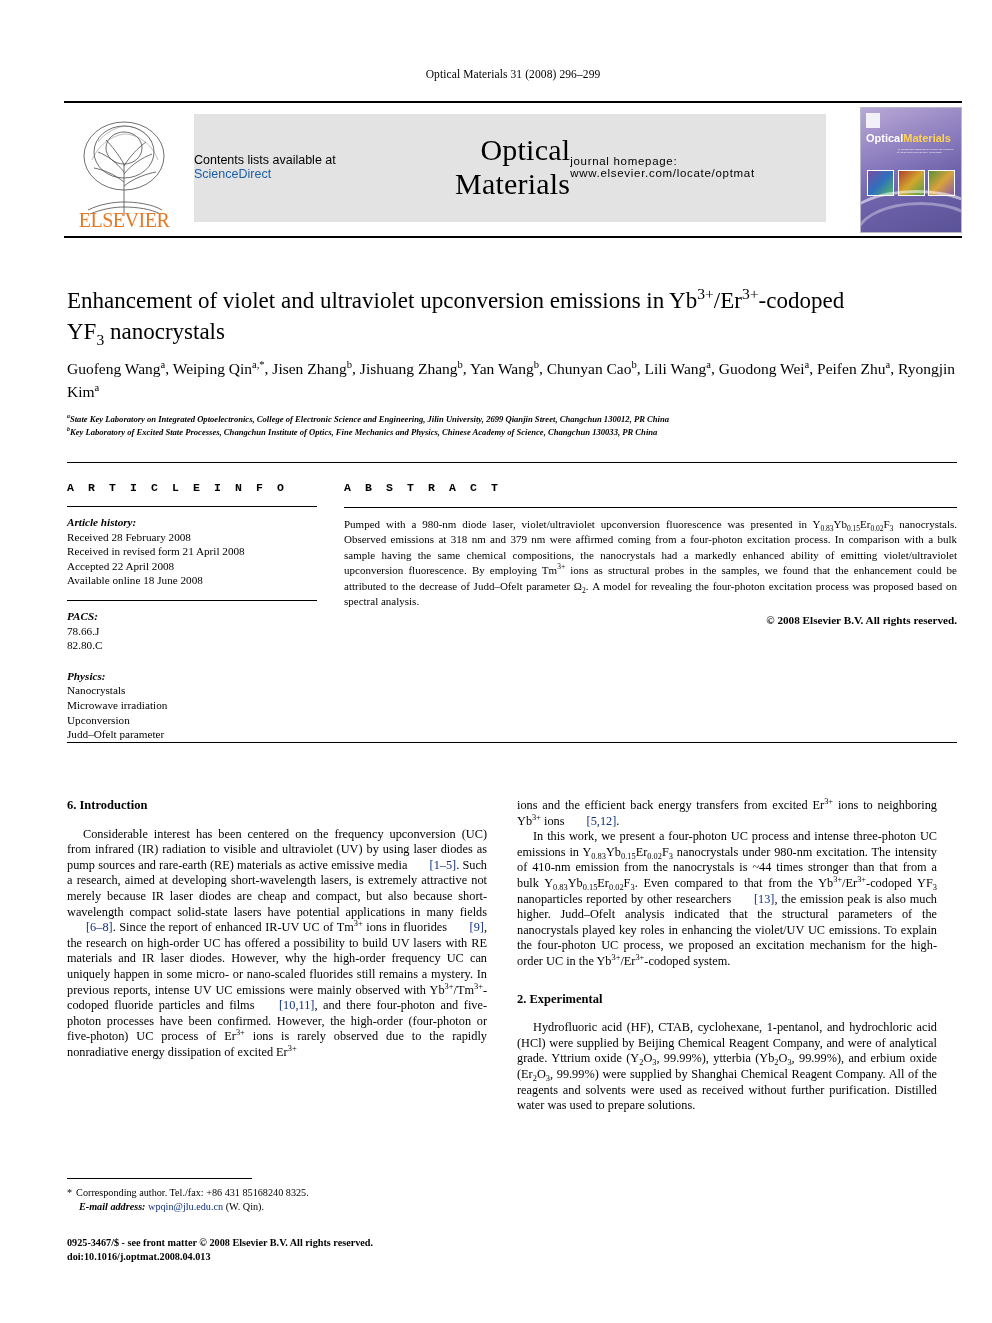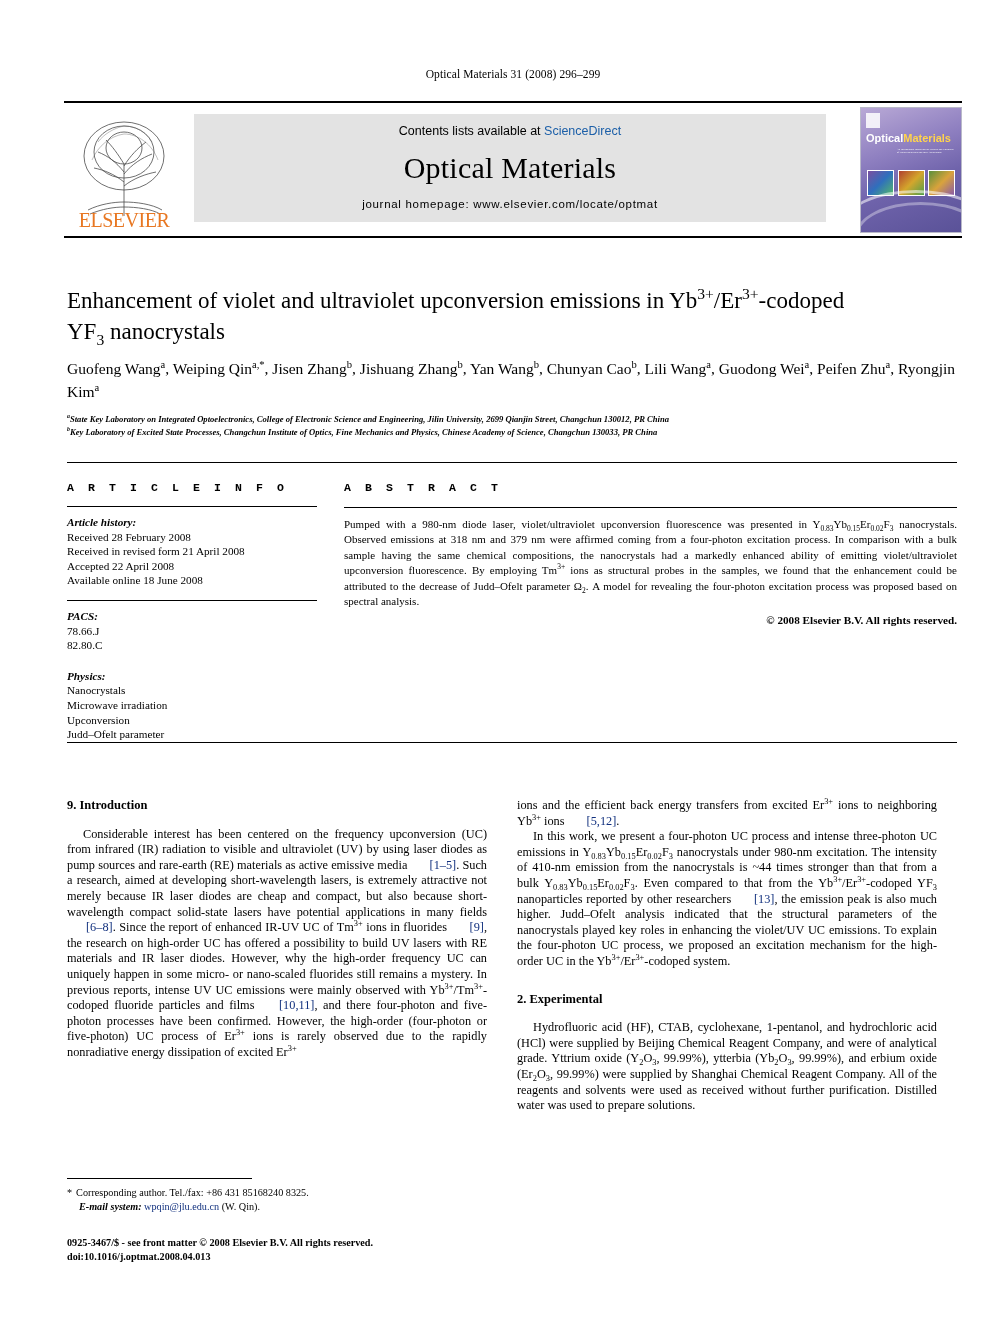--- a/index.html
+++ b/index.html
@@ -67,21 +67,21 @@
     font-size: 20px;
     letter-spacing: -0.5px;
     color: #e87722;
   }
   .contents-box {
     position: absolute;
     left: 130px; top: 13px;
     width: 632px; height: 108px;
     background: #e3e3e3;
     display: flex;
-    flex-direction: column;
+    flex-direction: row;
     align-items: center;
     justify-content: space-between;
     padding: 10px 0 12px 0;
     box-sizing: border-box;
   }
   .contents-line {
     font-size: 12.5px;
     font-family: "Liberation Sans", sans-serif;
   }
   .sciencedirect {
@@ -420,21 +420,21 @@
     <div class="hr-thin abs"></div>
     <div class="abstract-text">
       Pumped with a 980-nm diode laser, violet/ultraviolet upconversion fluorescence was presented in Y<sub>0.83</sub>Yb<sub>0.15</sub>Er<sub>0.02</sub>F<sub>3</sub> nanocrystals. Observed emissions at 318&nbsp;nm and 379&nbsp;nm were affirmed coming from a four-photon excitation process. In comparison with a bulk sample having the same chemical compositions, the nanocrystals had a markedly enhanced ability of emitting violet/ultraviolet upconversion fluorescence. By employing Tm<sup>3+</sup> ions as structural probes in the samples, we found that the enhancement could be attributed to the decrease of Judd–Ofelt parameter Ω<sub>2</sub>. A model for revealing the four-photon excitation process was proposed based on spectral analysis.
     </div>
     <div class="copyright">© 2008 Elsevier B.V. All rights reserved.</div>
   </div>
 
   <div class="info-rule-bottom"></div>
 
   <div class="body-col left">
-    <div class="body-head">9. Introduction</div>
+    <div class="body-head">6. Introduction</div>
     <p class="body-p">
       Considerable interest has been centered on the frequency upconversion (UC) from infrared (IR) radiation to visible and ultraviolet (UV) by using laser diodes as pump sources and rare-earth (RE) materials as active emissive media <span class="ref">[1–5]</span>. Such a research, aimed at developing short-wavelength lasers, is extremely attractive not merely because IR laser diodes are cheap and compact, but also because short-wavelength compact solid-state lasers have potential applications in many fields <span class="ref">[6–8]</span>. Since the report of enhanced IR-UV UC of Tm<sup>3+</sup> ions in fluorides <span class="ref">[9]</span>, the research on high-order UC has offered a possibility to build UV lasers with RE materials and IR laser diodes. However, why the high-order frequency UC can uniquely happen in some micro- or nano-scaled fluorides still remains a mystery. In previous reports, intense UV UC emissions were mainly observed with Yb<sup>3+</sup>/Tm<sup>3+</sup>-codoped fluoride particles and films <span class="ref">[10,11]</span>, and there four-photon and five-photon processes have been confirmed. However, the high-order (four-photon or five-photon) UC process of Er<sup>3+</sup> ions is rarely observed due to the rapidly nonradiative energy dissipation of excited Er<sup>3+</sup>
     </p>
   </div>
 
   <div class="body-col right">
     <p class="body-p noindent">
       ions and the efficient back energy transfers from excited Er<sup>3+</sup> ions to neighboring Yb<sup>3+</sup> ions <span class="ref">[5,12]</span>.
     </p>
     <p class="body-p">
@@ -445,21 +445,21 @@
       Hydrofluoric acid (HF), CTAB, cyclohexane, 1-pentanol, and hydrochloric acid (HCl) were supplied by Beijing Chemical Reagent Company, and were of analytical grade. Yttrium oxide (Y<sub>2</sub>O<sub>3</sub>, 99.99%), ytterbia (Yb<sub>2</sub>O<sub>3</sub>, 99.99%), and erbium oxide (Er<sub>2</sub>O<sub>3</sub>, 99.99%) were supplied by Shanghai Chemical Reagent Company. All of the reagents and solvents were used as received without further purification. Distilled water was used to prepare solutions.
     </p>
   </div>
 
   <div class="foot-rule"></div>
   <div class="footnote">
     <div>
       <span class="star">*</span><span>Corresponding author. Tel./fax: +86 431 85168240 8325.</span>
     </div>
     <div class="footnote-indent">
-      <span class="info-label">E-mail system:</span>
+      <span class="info-label">E-mail address:</span>
       <span class="email-link">wpqin@jlu.edu.cn</span>
       <span>(W. Qin).</span>
     </div>
   </div>
 
   <div class="issn-line">
     <div>0925-3467/$ - see front matter © 2008 Elsevier B.V. All rights reserved.</div>
     <div>doi:10.1016/j.optmat.2008.04.013</div>
   </div>
 

